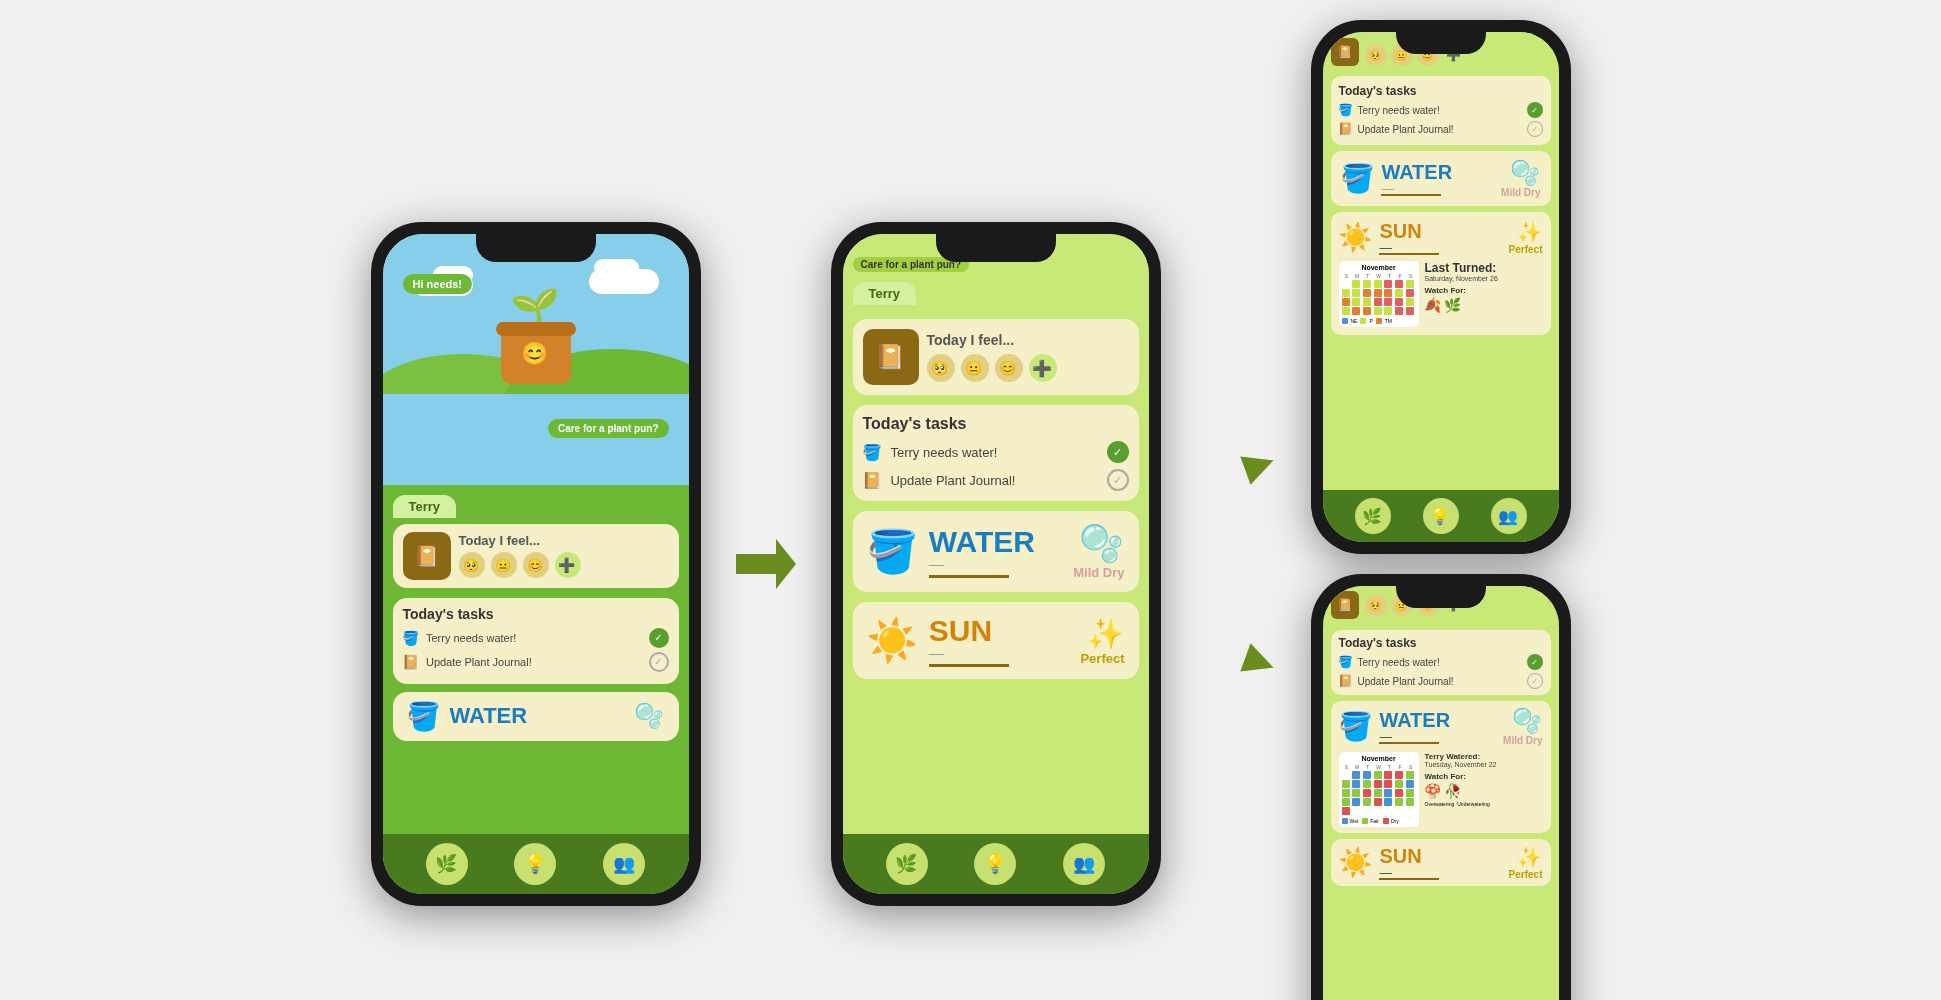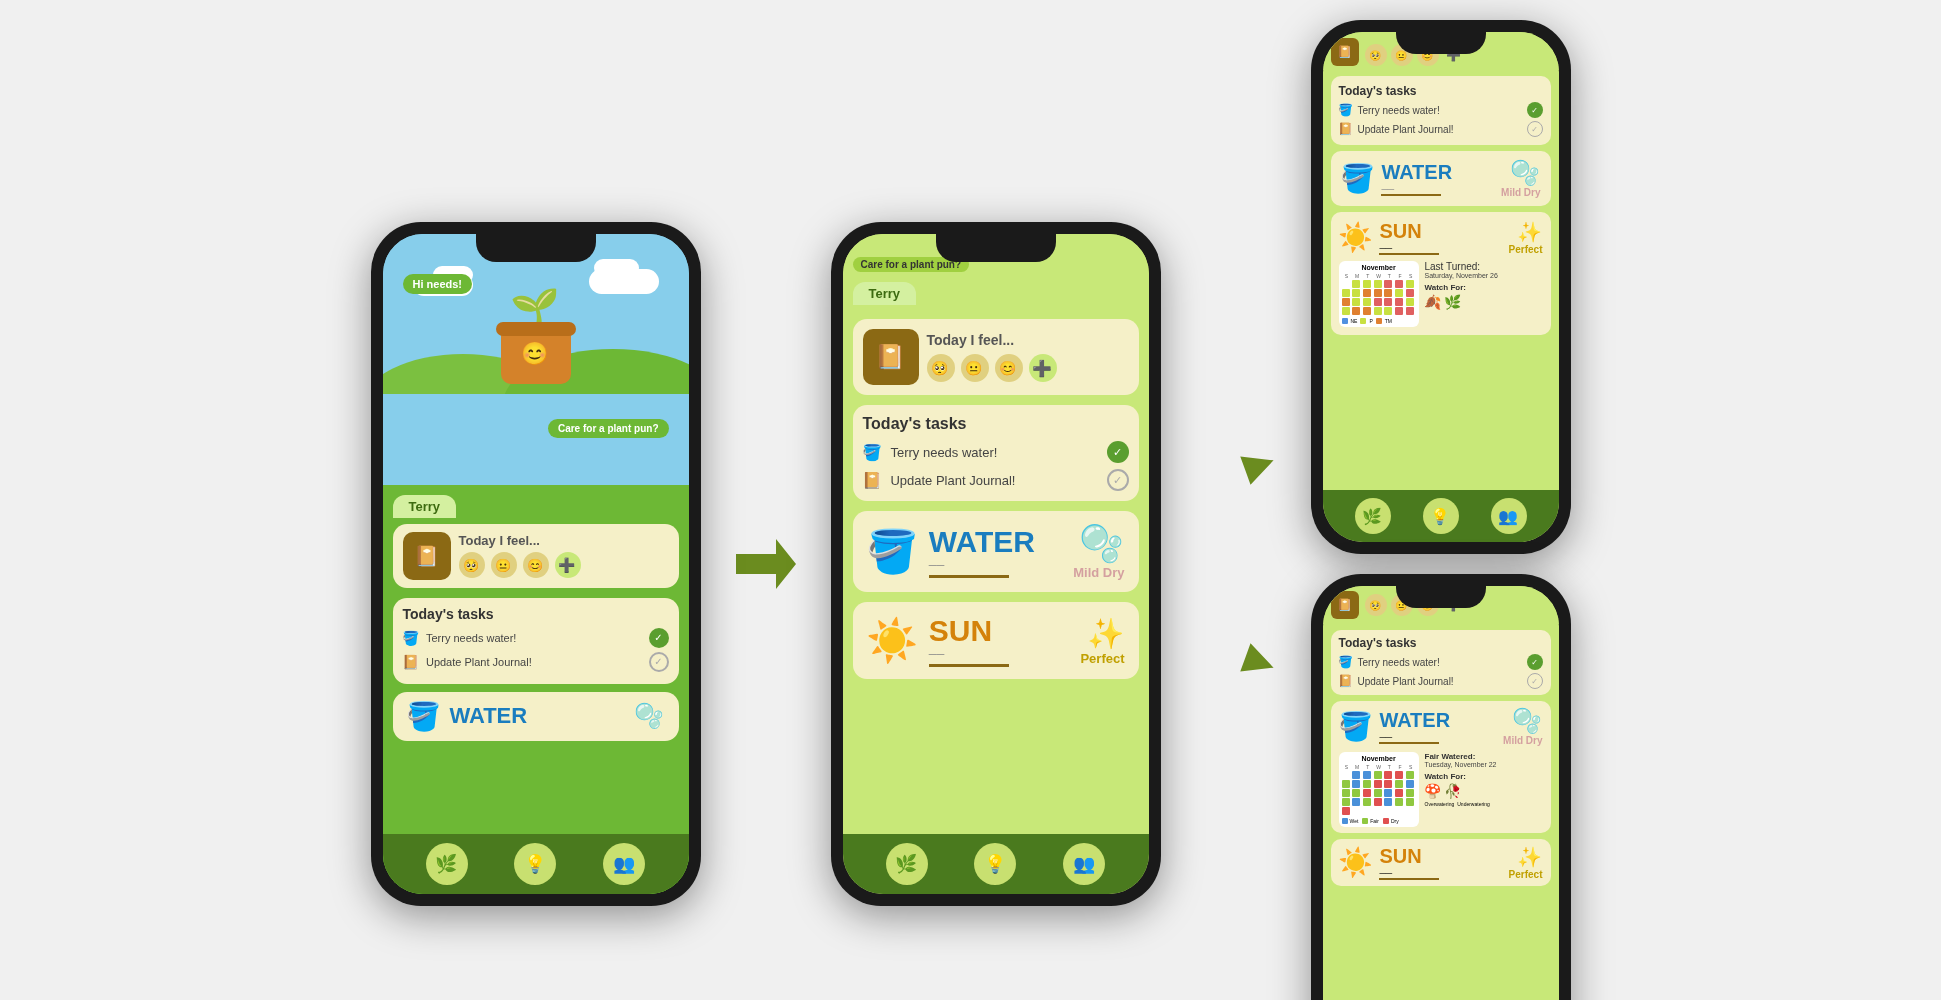--- a/index.html
+++ b/index.html
@@ -669,21 +669,21 @@
                     <span style="display:inline-block;width:6px;height:6px;background:#5090e0;border-radius:1px;"></span>
                     <span>NE</span>
                     <span style="display:inline-block;width:6px;height:6px;background:#c8e040;border-radius:1px;"></span>
                     <span>P</span>
                     <span style="display:inline-block;width:6px;height:6px;background:#e08030;border-radius:1px;"></span>
                     <span>TM</span>
                   </div>
                 </div>
 
                 <div style="flex:1;">
-                  <div style="font-size:10px;font-weight:normal;color:#333;">Last Turned:</div>
+                  <div style="font-size:12px;font-weight:bold;color:#333;">Last Turned:</div>
                   <div style="font-size:7px;color:#444;margin-bottom:4px;">Saturday, November 26</div>
                   <div style="font-size:8px;font-weight:bold;color:#333;margin-bottom:2px;">Watch For:</div>
                   <div style="display:flex;flex-wrap:wrap;gap:2px;">
                     <div style="font-size:14px;">🍂</div>
                     <div style="font-size:14px;">🌿</div>
                   </div>
                 </div>
               </div>
             </div>
           </div>
@@ -787,21 +787,21 @@
                     <span style="display:inline-block;width:6px;height:6px;background:#4a90d9;border-radius:1px;"></span>
                     <span>Wet</span>
                     <span style="display:inline-block;width:6px;height:6px;background:#90c840;border-radius:1px;margin-left:2px;"></span>
                     <span>Fair</span>
                     <span style="display:inline-block;width:6px;height:6px;background:#e05050;border-radius:1px;margin-left:2px;"></span>
                     <span>Dry</span>
                   </div>
                 </div>
 
                 <div style="flex:1;">
-                  <div style="font-size:8px;font-weight:bold;color:#333;">Fair Watered:</div>
+                  <div style="font-size:8px;font-weight:bold;color:#333;">Terry Watered:</div>
                   <div style="font-size:7px;color:#444;margin-bottom:4px;">Tuesday, November 22</div>
                   <div style="font-size:8px;font-weight:bold;color:#333;margin-bottom:2px;">Watch For:</div>
                   <div style="display:flex;gap:2px;">
                     <div style="font-size:14px;">🍄</div>
                     <div style="font-size:14px;">🥀</div>
                   </div>
                   <div style="display:flex;gap:3px;margin-top:2px;font-size:5px;flex-wrap:wrap;">
                     <span>Overwatering</span>
                     <span>Underwatering</span>
                   </div>

